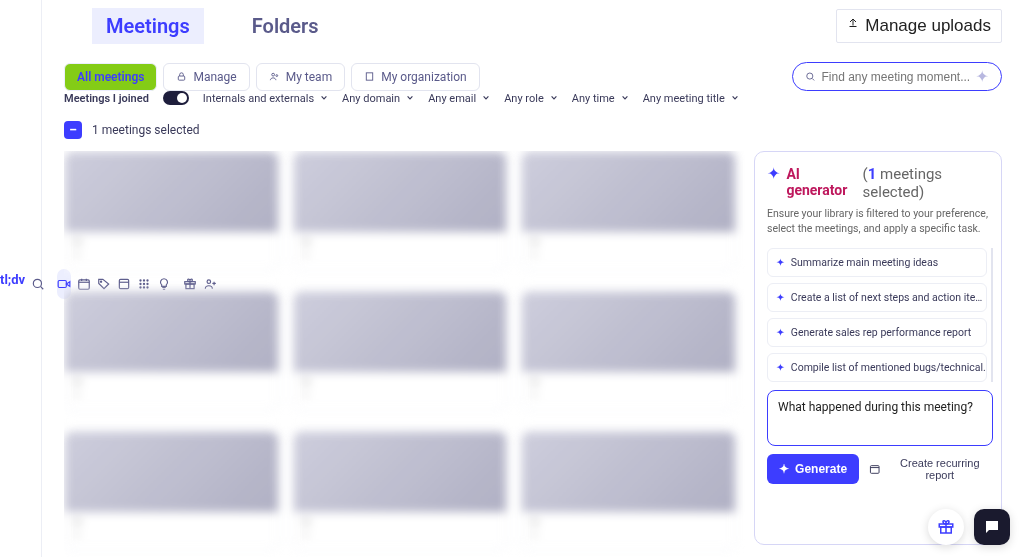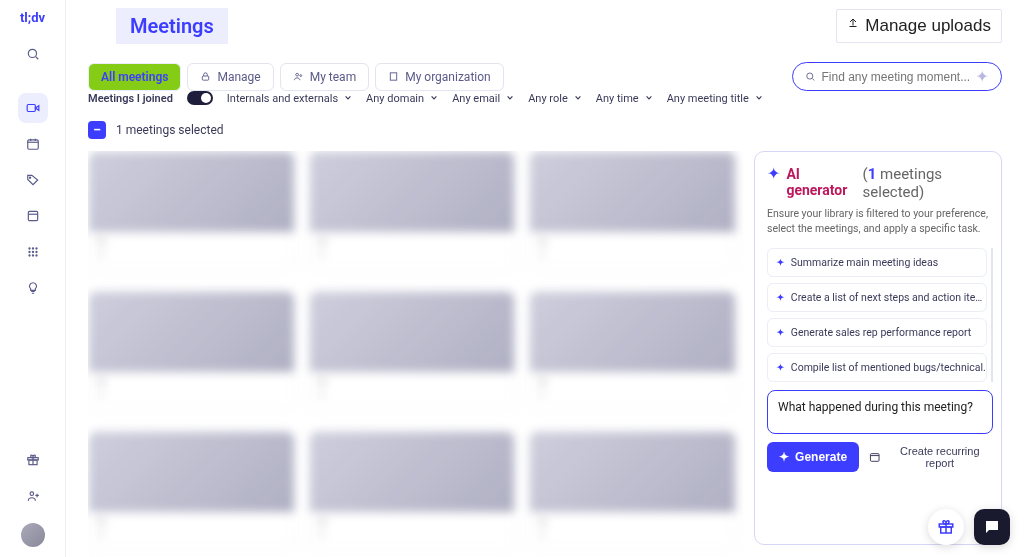--- a/index.html
+++ b/index.html
@@ -1,18 +1,18 @@
 <!DOCTYPE html>
 <html><head>
 <meta charset="utf-8">
 <style>
 * { box-sizing: border-box; margin: 0; padding: 0; }
 body { font-family: -apple-system, BlinkMacSystemFont, "Segoe UI", Roboto, sans-serif; background: #fff; width: 1024px; height: 557px; overflow: hidden; color: #1a1a2e; }
 .app { display: flex; height: 557px; }
-.rail { width: 66px; border-right: 1px solid #eceef5; display: flex; flex-direction: column; align-items: center; padding-top: 10px; gap: 6px; }
+.rail { width: 42px; border-right: 1px solid #eceef5; display: flex; flex-direction: row; align-items: center; padding-top: 10px; gap: 6px; }
 .logo { font-size: 13px; font-weight: 700; color: #3d3dff; margin-bottom: 8px; }
 .rail-btn { width: 30px; height: 30px; display: flex; align-items: center; justify-content: center; border-radius: 8px; color: #5a5a8a; cursor: pointer; }
 .rail-btn.active { background: #eceefe; color: #3d3dff; }
 .rail-spacer { flex: 1; }
 .avatar { width: 24px; height: 24px; border-radius: 50%; background: linear-gradient(135deg,#aab,#889); }
 .main { flex: 1; display: flex; flex-direction: column; padding: 8px 22px 0 22px; overflow: hidden; }
 .toprow { display: flex; align-items: center; justify-content: space-between; }
 .maintabs { display: flex; gap: 6px; }
 .maintab { font-size: 20px; font-weight: 600; color: #5a5a8a; padding: 6px 14px; border-radius: 0; cursor: pointer; margin-left: 28px; }
 .maintab.active { background: #eceefe; color: #3d3dff; }
@@ -40,21 +40,21 @@
 .panel { width:248px; border:1px solid #d6d6f6; border-radius:10px; padding:12px 8px 12px 12px; display:flex; flex-direction:column; gap:8px; background:#fff; margin-bottom:12px; }
 .ptitle-row { display:flex; align-items:baseline; gap:6px; }
 .psparkle { width:14px; height:14px; color:#3d3dff; }
 .ptitle { font-size:14px; font-weight:700; color:#be185d; }
 .pcount { font-size:15px; color:#666; }
 .pcount b { color:#3d3dff; }
 .pdesc { font-size:10.5px; color:#666; line-height:1.4; margin-top:-2px; }
 .suggestions { display:flex; flex-direction:column; gap:6px; margin-top:4px; border-right:2px solid #e2e4ef; padding-right:4px; }
 .sug { border:1px solid #eceef5; border-radius:6px; padding:7px 8px; font-size:10.5px; color:#3a3a5a; display:flex; align-items:center; gap:6px; cursor:pointer; white-space:nowrap; overflow:hidden; text-overflow:ellipsis; }
 .sug .sp { color:#3d3dff; flex-shrink:0; }
-.prompt { border:1.5px solid #3d3dff; border-radius:8px; padding:9px 10px; font-size:12px; color:#222; height:44px; }
+.prompt { border:1.5px solid #3d3dff; border-radius:8px; padding:9px 10px; font-size:12px; color:#222; height:56px; }
 .panelrow { display:flex; align-items:center; gap:10px; }
 .gen-btn { background:#3d3dff; color:#fff; border:none; border-radius:6px; padding:8px 12px; font-size:12px; font-weight:600; display:inline-flex; align-items:center; gap:6px; cursor:pointer; }
 .recur-btn { background:#fff; color:#3a3a5a; border:none; font-size:11px; display:inline-flex; align-items:center; gap:6px; cursor:pointer; }
 .fab-row { position:fixed; right:14px; bottom:12px; display:flex; gap:10px; }
 .fab { width:36px; height:36px; border-radius:50%; background:#fff; box-shadow:0 2px 10px rgba(0,0,0,.15); display:flex; align-items:center; justify-content:center; cursor:pointer; font-size:18px; }
 .fab.chat { background:#1a1a2e; color:#fff; border-radius:10px; }
 svg { display:block; }
 .ic { width:14px; height:14px; }
 </style>
 </head>
@@ -131,20 +131,21 @@
           <line x1="16" y1="11" x2="22" y2="11"></line>
         </svg>
     </div>
     <div class="avatar" style="margin:6px 0 10px"></div>
   </nav>
 
   <main class="main">
     <div class="toprow">
       <div class="maintabs">
         <div class="maintab active">Meetings</div>
+        <div class="maintab">Folders</div>
       </div>
       <button class="manage-btn">
         <svg class="ic" style="width:12px;height:12px" viewBox="0 0 24 24" fill="none" stroke="currentColor" stroke-width="2">
             <path d="M12 19V6"></path>
             <path d="M6 12l6-6 6 6"></path>
             <line x1="5" y1="21" x2="19" y2="21"></line>
           </svg>
         <span>Manage uploads</span>
       </button>
     </div>

